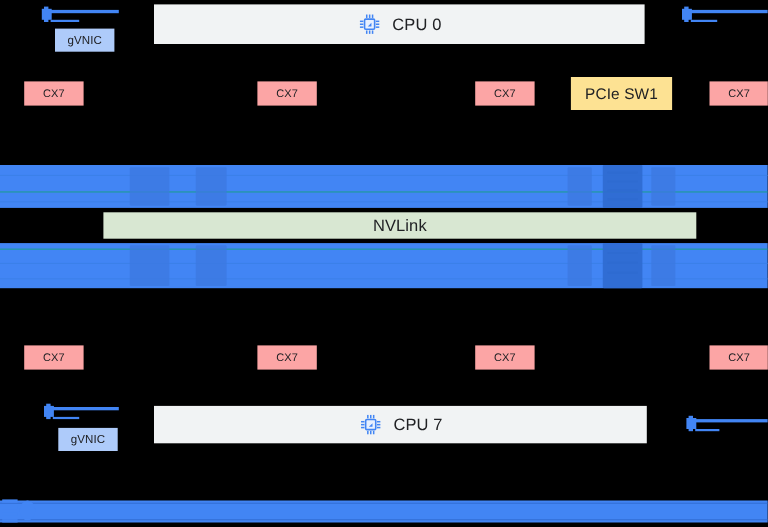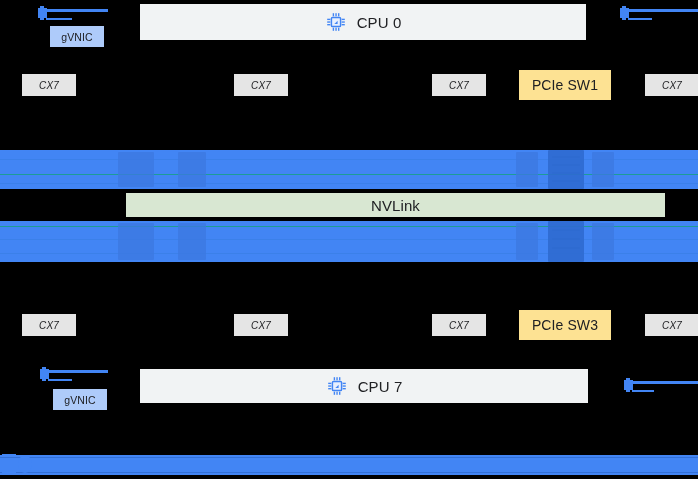--- a/index.html
+++ b/index.html
@@ -12,30 +12,30 @@
 
   
   .node{position:absolute;box-sizing:border-box;display:flex;align-items:center;justify-content:center;
         white-space:nowrap;letter-spacing:.1px;}
 
   
   .cpu-box{background:#f1f3f4;color:#202124;font-size:15px;gap:10px;}
   .cpu-label{font-size:15px;color:#202124;}
 
   
-  .cx7{background:#e5e5e5;color:#202124;font-size:10px;font-style:italic;}
+  .cx7{background:#fca5a5;color:#202124;font-size:10px;}
 
   
   .pcie{background:#fde293;color:#202124;font-size:14px;}
 
   
   .gvnic{background:#aecbfa;color:#202124;font-size:10.5px;}
 
   
-  .nvlink{background:#d8e7d2;color:#202124;font-size:15px;margin-left:32px;}
+  .nvlink{background:#d8e7d2;color:#202124;font-size:15px;}
 
   
   .band{position:absolute;background:#4285f4;}
   .band .hairline{position:absolute;left:0;right:0;height:1px;background:#16a085;opacity:.85;}
   .band .hairline2{position:absolute;left:0;right:0;height:1px;background:#3b7fe8;opacity:.9;}
   .glyph{position:absolute;background:#3c78e0;opacity:.75;border-radius:1px;}
   .glyph.dk{background:#2f6ad0;opacity:.9;}
 
   
   .bottombar{position:absolute;background:#4285f4;}
@@ -131,21 +131,20 @@
     <div class="glyph dk" style="left:552px;top:8px;width:28px;height:2px;"></div>
     <div class="glyph dk" style="left:552px;top:17px;width:28px;height:2px;"></div>
     <div class="glyph dk" style="left:552px;top:26px;width:28px;height:2px;"></div>
     <div class="glyph" style="left:516px;top:2px;width:22px;height:37px;"></div>
     <div class="glyph" style="left:592px;top:2px;width:22px;height:37px;"></div>
   </div>
 
   <div class="node cx7" style="left:22px;top:314px;width:54px;height:22px;">CX7</div>
   <div class="node cx7" style="left:234px;top:314px;width:54px;height:22px;">CX7</div>
   <div class="node cx7" style="left:432px;top:314px;width:54px;height:22px;">CX7</div>
-  <div class="node pcie" style="left:519px;top:310px;width:92px;height:30px;">PCIe SW3</div>
   <div class="node cx7" style="left:645px;top:314px;width:54px;height:22px;">CX7</div>
 
   <div class="nic-icon" style="left:40px;top:366px;width:70px;height:20px;">
     <div class="head" style="left:0;top:3px;width:9px;height:10px;"></div>
     <div class="tab" style="left:2px;top:1px;width:4px;height:3px;"></div>
     <div class="tab" style="left:2px;top:12px;width:4px;height:3px;"></div>
     <div class="stem" style="left:8px;top:4px;width:60px;"></div>
     <div class="tail" style="left:8px;top:13px;width:24px;"></div>
   </div>
 

